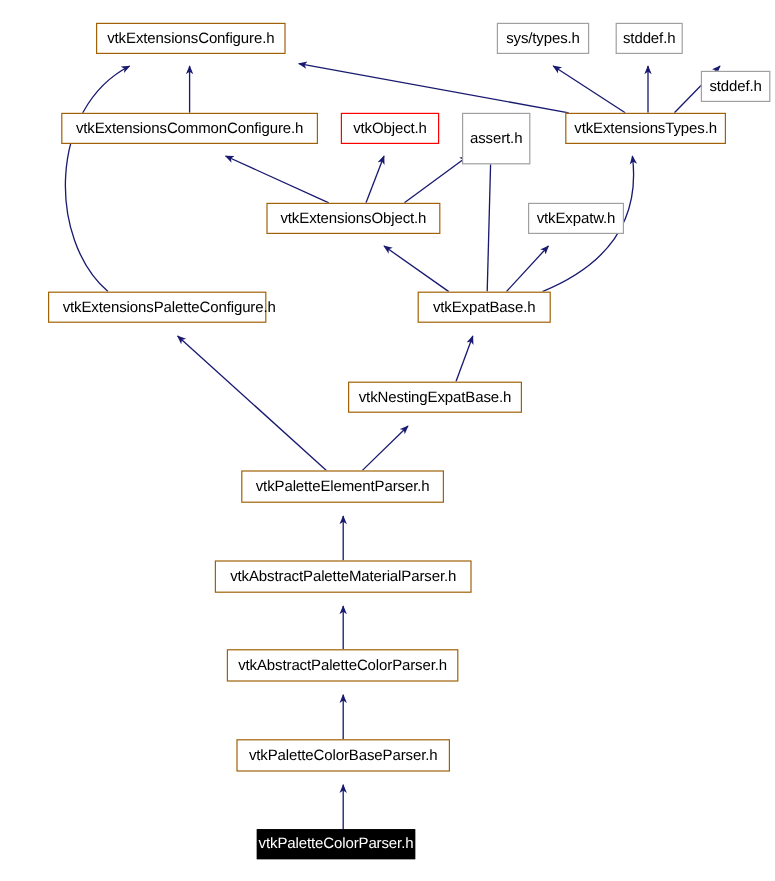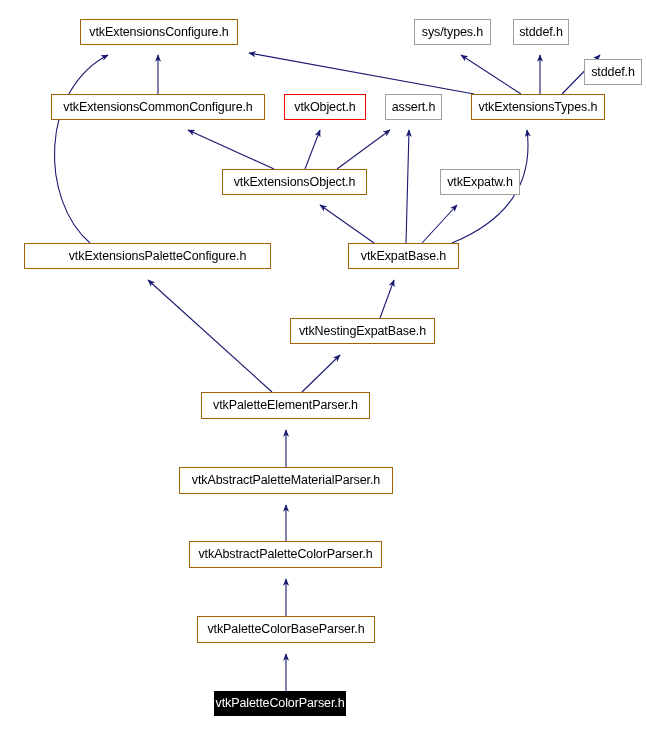--- a/index.html
+++ b/index.html
@@ -103,33 +103,33 @@
       </div>
       <div class="gnode gray" style="left: 584px; top: 19px; width: 58px; height: 26px; margin-top: 40px;">
         <span class="gnode-label">stddef.h</span>
       </div>
       <div class="gnode" style="left: 51px; top: 94px; width: 214px; height: 26px;">
         <span class="gnode-label">vtkExtensionsCommonConfigure.h</span>
       </div>
       <div class="gnode red" style="left: 284px; top: 94px; width: 82px; height: 26px;">
         <span class="gnode-label">vtkObject.h</span>
       </div>
-      <div class="gnode gray" style="left: 385px; top: 94px; width: 57px; height: 26px;">
+      <div class="gnode gray" style="left: 385px; top: 94px; width: 57px; height: 43px;">
         <span class="gnode-label">assert.h</span>
       </div>
       <div class="gnode" style="left: 471px; top: 94px; width: 134px; height: 26px;">
         <span class="gnode-label">vtkExtensionsTypes.h</span>
       </div>
       <div class="gnode" style="left: 222px; top: 169px; width: 145px; height: 26px;">
         <span class="gnode-label">vtkExtensionsObject.h</span>
       </div>
       <div class="gnode gray" style="left: 440px; top: 169px; width: 80px; height: 26px;">
         <span class="gnode-label">vtkExpatw.h</span>
       </div>
-      <div class="gnode" style="left: 24px; top: 243px; width: 247px; height: 26px; padding-left: 20px;">
+      <div class="gnode" style="left: 40px; top: 243px; width: 182px; height: 26px; padding-left: 20px;">
         <span class="gnode-label">vtkExtensionsPaletteConfigure.h</span>
       </div>
       <div class="gnode" style="left: 348px; top: 243px; width: 111px; height: 26px;">
         <span class="gnode-label">vtkExpatBase.h</span>
       </div>
       <div class="gnode" style="left: 290px; top: 318px; width: 145px; height: 26px;">
         <span class="gnode-label">vtkNestingExpatBase.h</span>
       </div>
       <div class="gnode" style="left: 201px; top: 392px; width: 169px; height: 27px;">
         <span class="gnode-label">vtkPaletteElementParser.h</span>

